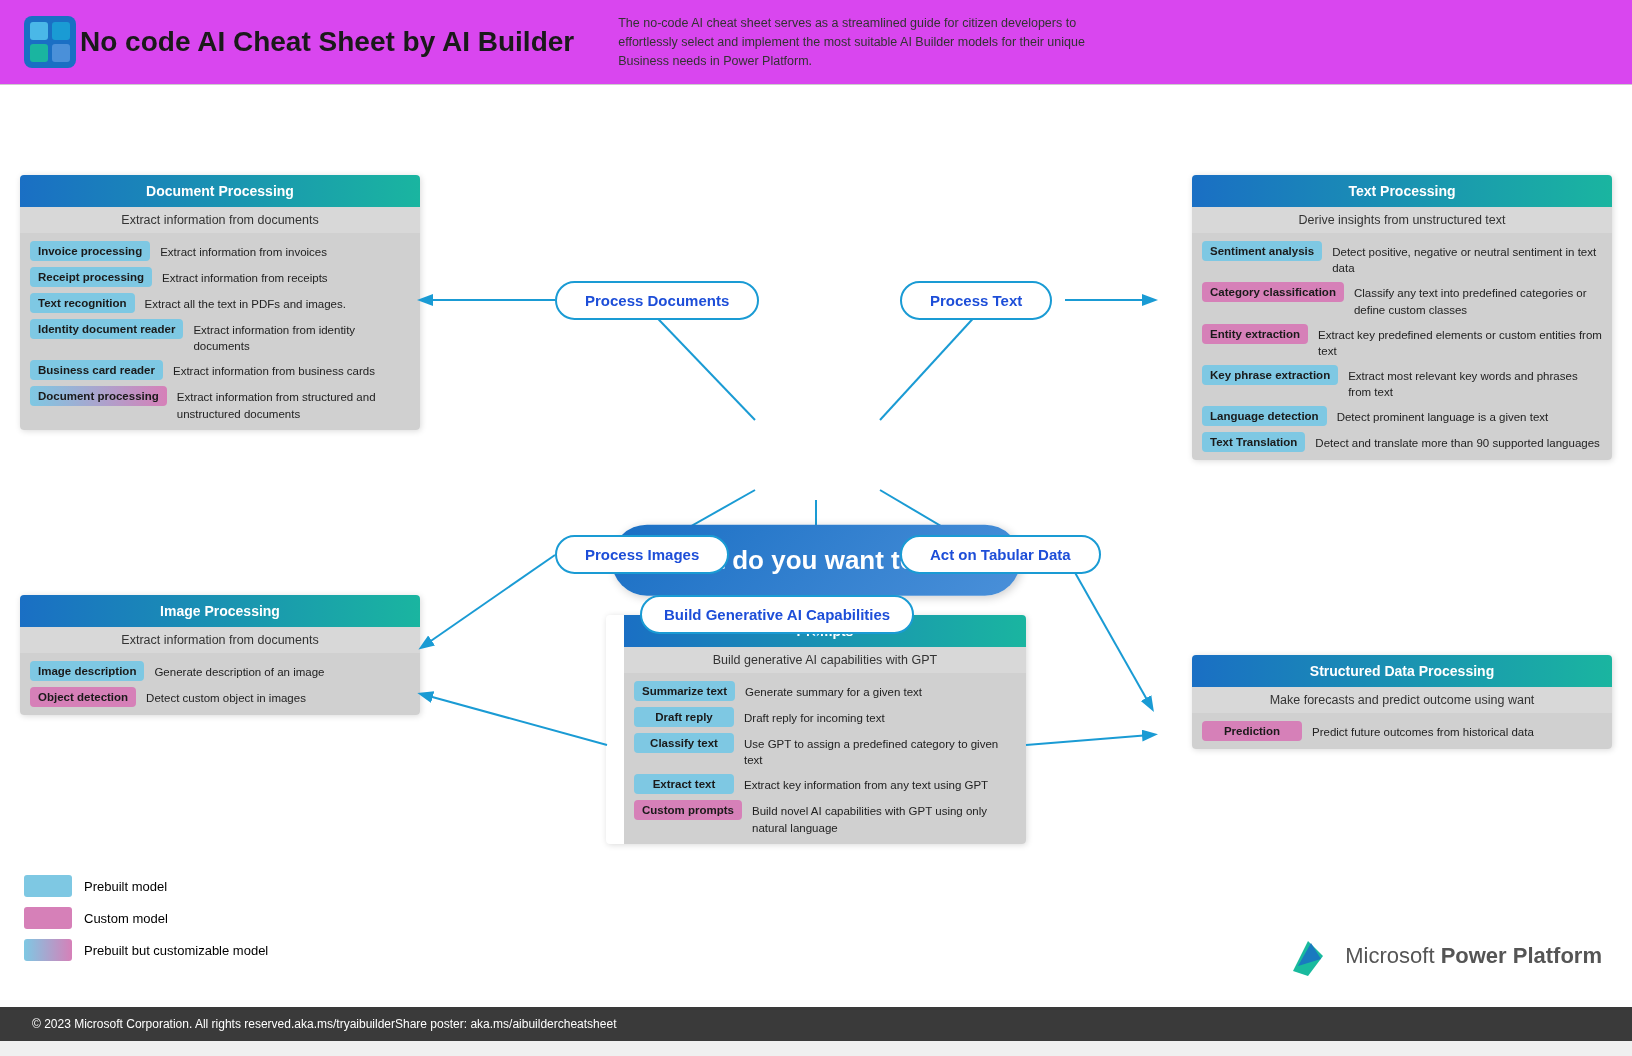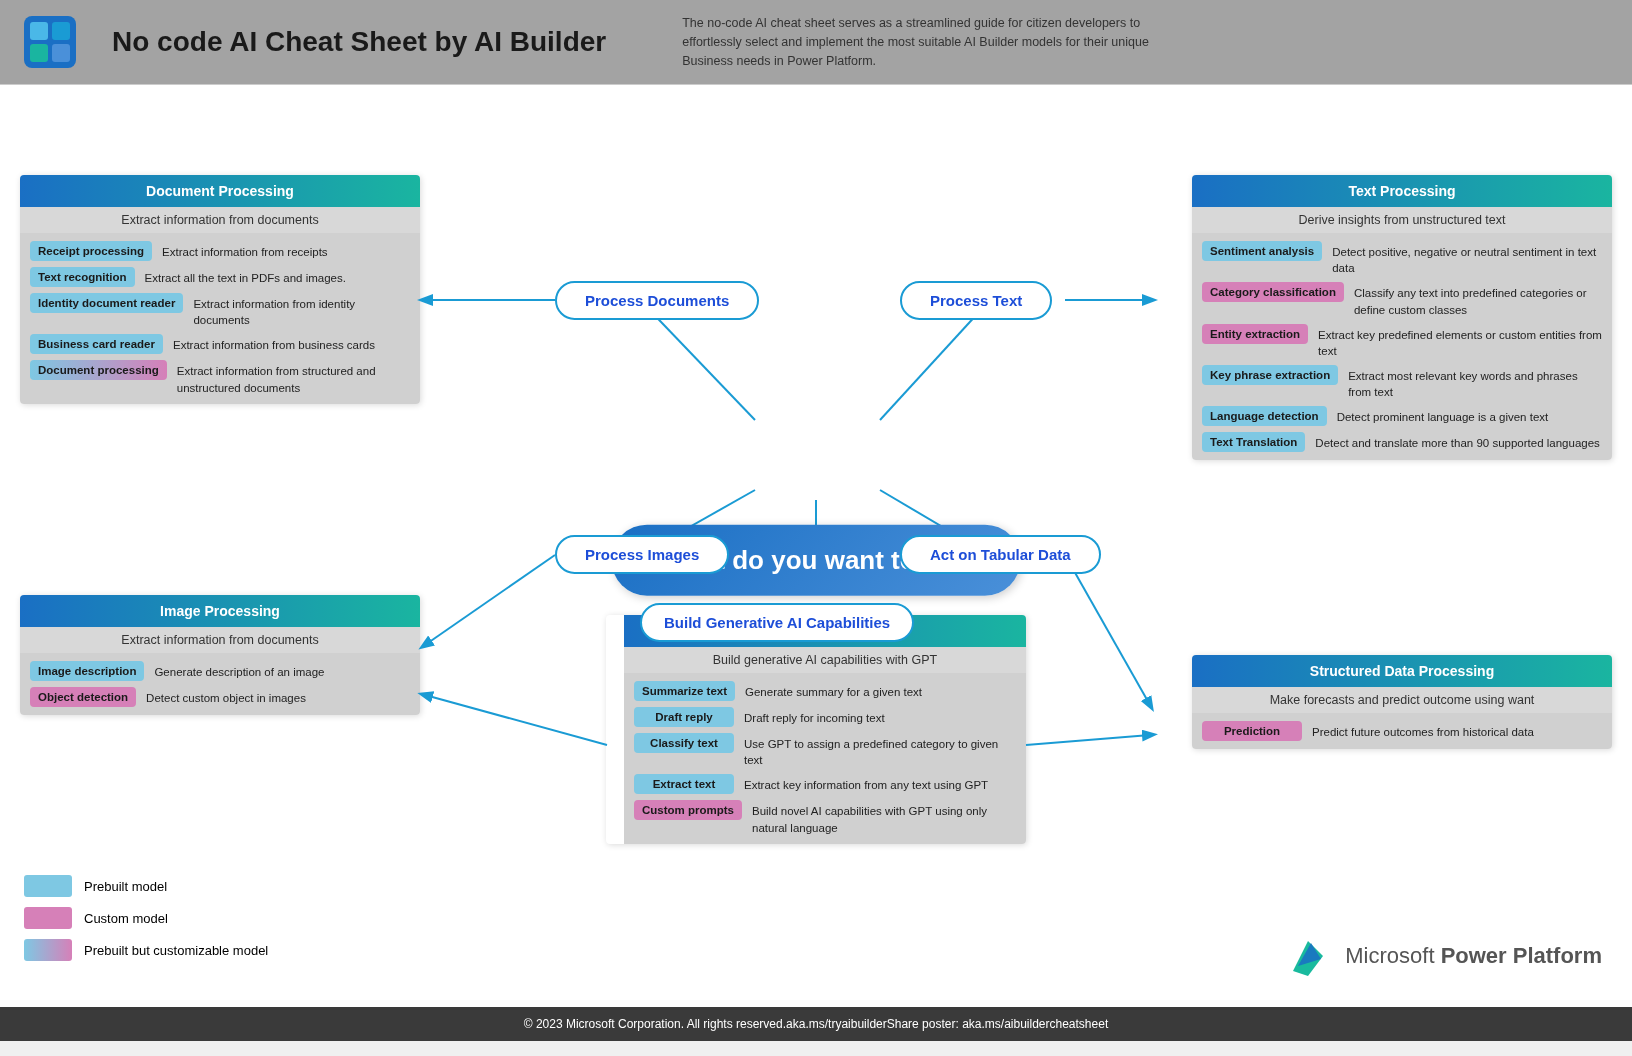--- a/index.html
+++ b/index.html
@@ -6,25 +6,25 @@
     body {
       font-family: 'Segoe UI', Arial, sans-serif;
       background: #f0f0f0;
       width: 1632px;
       min-height: 1056px;
       overflow: hidden;
     }
 
     
     .header {
-      background: #a3a3a3;
+      background: #d946ef;
       padding: 14px 24px;
       display: flex;
       align-items: center;
-      gap: 36px;
+      gap: 4px;
       border-bottom: 1px solid #ccc;
     }
     .header-logo {
       width: 52px;
       height: 52px;
       flex-shrink: 0;
     }
     .header-title {
       font-size: 28px;
       font-weight: 700;
@@ -200,24 +200,24 @@
     }
 
     
     .footer {
       position: absolute;
       bottom: 0;
       left: 0;
       right: 0;
       background: #3a3a3a;
       color: white;
-      padding: 10px 24px;
+      padding: 10px 32px;
       display: flex;
       align-items: center;
-      justify-content: center;
+      justify-content: flex-start;
       font-size: 12px;
     }
     .footer-center { text-align: center; }
 
     
     .pp-logo {
       position: absolute;
       right: 30px;
       bottom: 60px;
       display: flex;
@@ -285,26 +285,30 @@
   <div class="center-bubble">What do you want to do?</div>
 
   <div class="branch-node" style="left: 555px; top: 196px;">Process Documents</div>
 
   <div class="branch-node" style="left: 900px; top: 196px;">Process Text</div>
 
   <div class="branch-node" style="left: 555px; top: 450px;">Process Images</div>
 
   <div class="branch-node" style="left: 900px; top: 450px;">Act on Tabular Data</div>
 
-  <div class="branch-node" style="left: 640px; top: 510px; padding: 9px 22px; margin-top: 8px;">Build Generative AI Capabilities</div>
+  <div class="branch-node" style="left: 640px; top: 510px; padding: 9px 22px;">Build Generative AI Capabilities</div>
 
   <div class="panel doc-panel">
     <div class="panel-header gradient-header">Document Processing</div>
     <div class="panel-subheader">Extract information from documents</div>
     <div class="panel-body">
+      <div class="panel-row">
+        <div class="tag tag-blue">Invoice processing</div>
+        <div class="panel-row-desc">Extract information from invoices</div>
+      </div>
       <div class="panel-row">
         <div class="tag tag-blue">Receipt processing</div>
         <div class="panel-row-desc">Extract information from receipts</div>
       </div>
       <div class="panel-row">
         <div class="tag tag-blue">Text  recognition</div>
         <div class="panel-row-desc">Extract all the text in PDFs and images.</div>
       </div>
       <div class="panel-row">
         <div class="tag tag-blue" style="white-space:normal;text-align:center;">Identity document reader</div>

